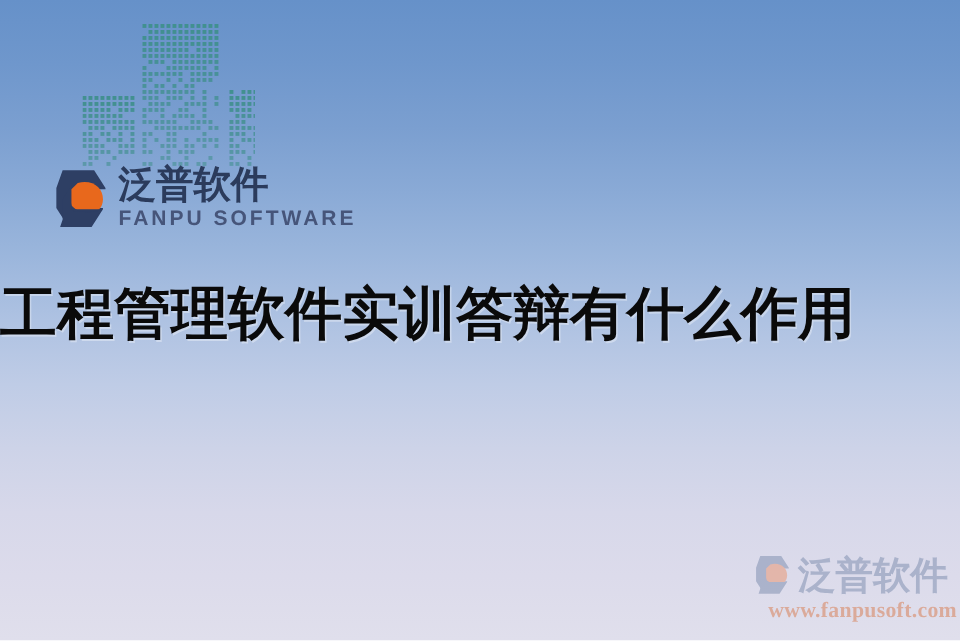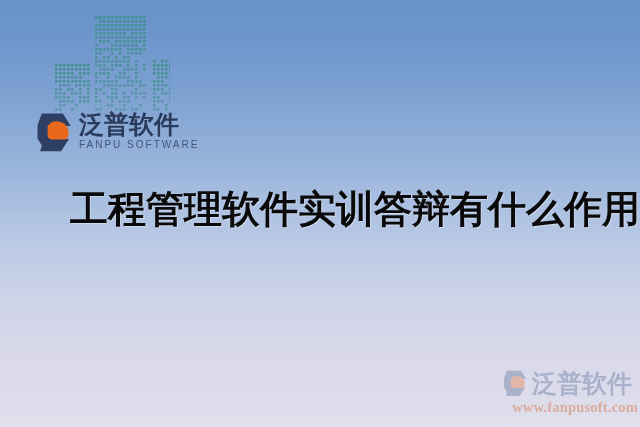--- a/index.html
+++ b/index.html
@@ -66,36 +66,36 @@
     font-family: "DejaVu Sans", "Liberation Sans", sans-serif;
     font-size: 25px;
     font-weight: 700;
     color: #2b3b5c;
     line-height: 1.04;
     letter-spacing: 0px;
     white-space: nowrap;
   }
   #logo-en {
     font-family: "Liberation Sans", sans-serif;
-    font-size: 10px;
-    font-weight: 400;
+    font-size: 14px;
+    font-weight: 700;
     color: #46557a;
     letter-spacing: 2.0px;
     line-height: 1.25;
     margin-top: 1px;
     white-space: nowrap;
   }
 
   
   #headline {
     position: absolute;
     left: 0;
     top: 186px;
     width: 640px;
-    text-align: right;
+    text-align: left;
     font-family: "DejaVu Sans", "Liberation Sans", sans-serif;
     font-size: 38px;
     font-weight: 700;
     color: #0a0a0a;
     letter-spacing: 0px;
     white-space: nowrap;
     line-height: 1.25;
     text-shadow: 1px 1px 0 rgba(255,255,255,0.35);
   }
 

